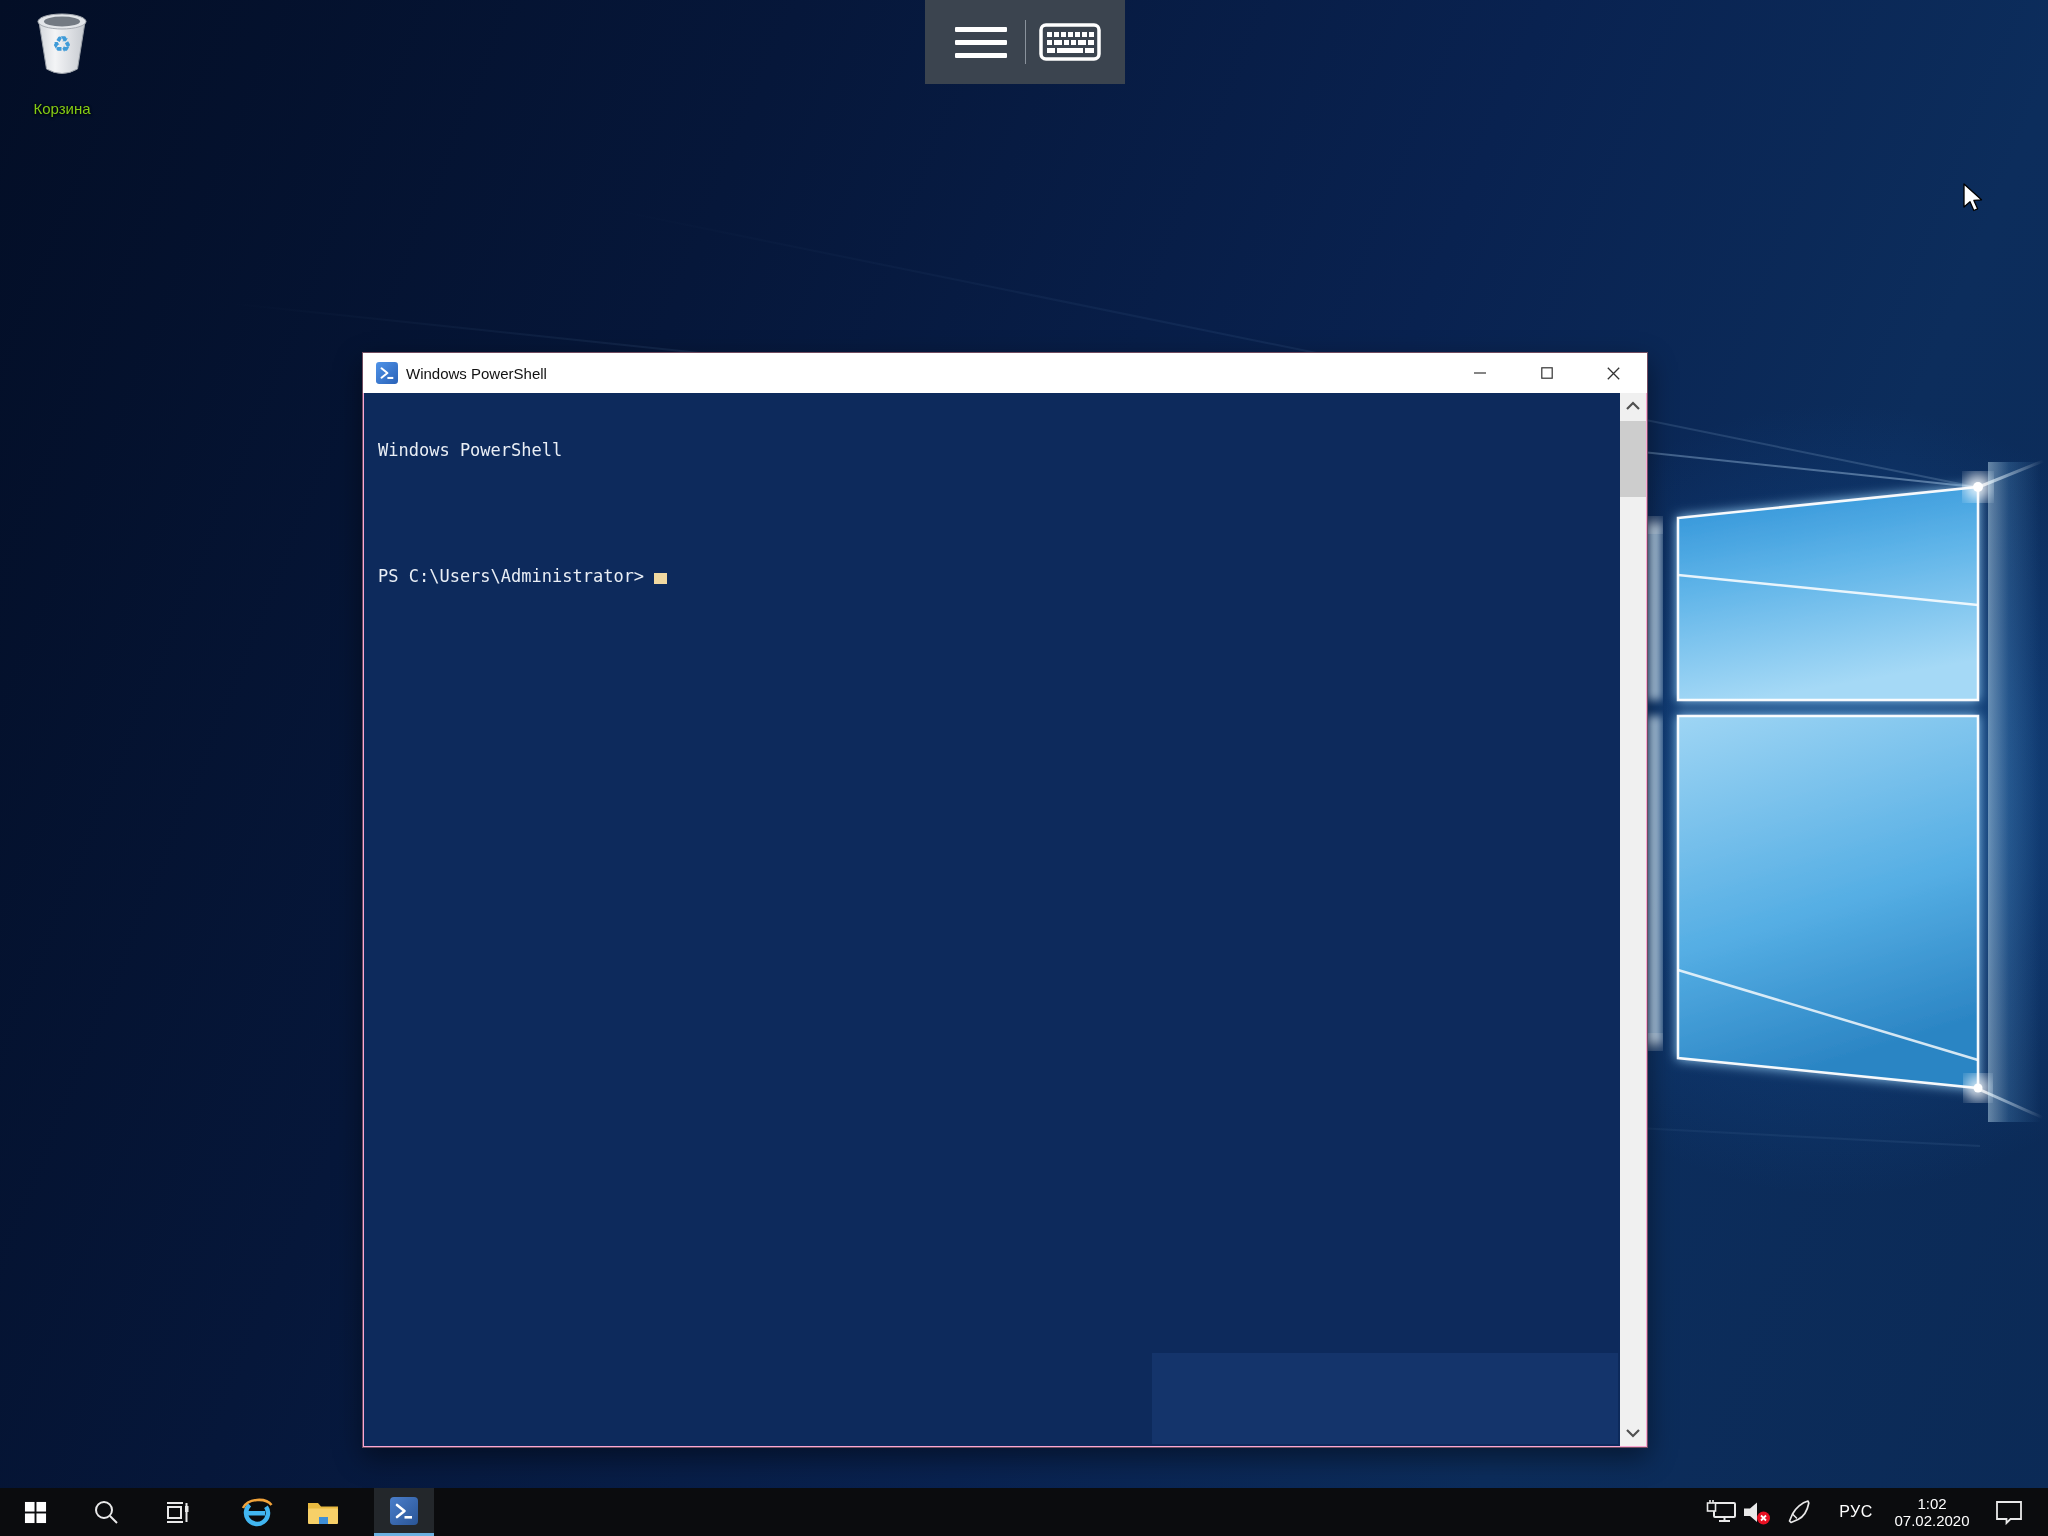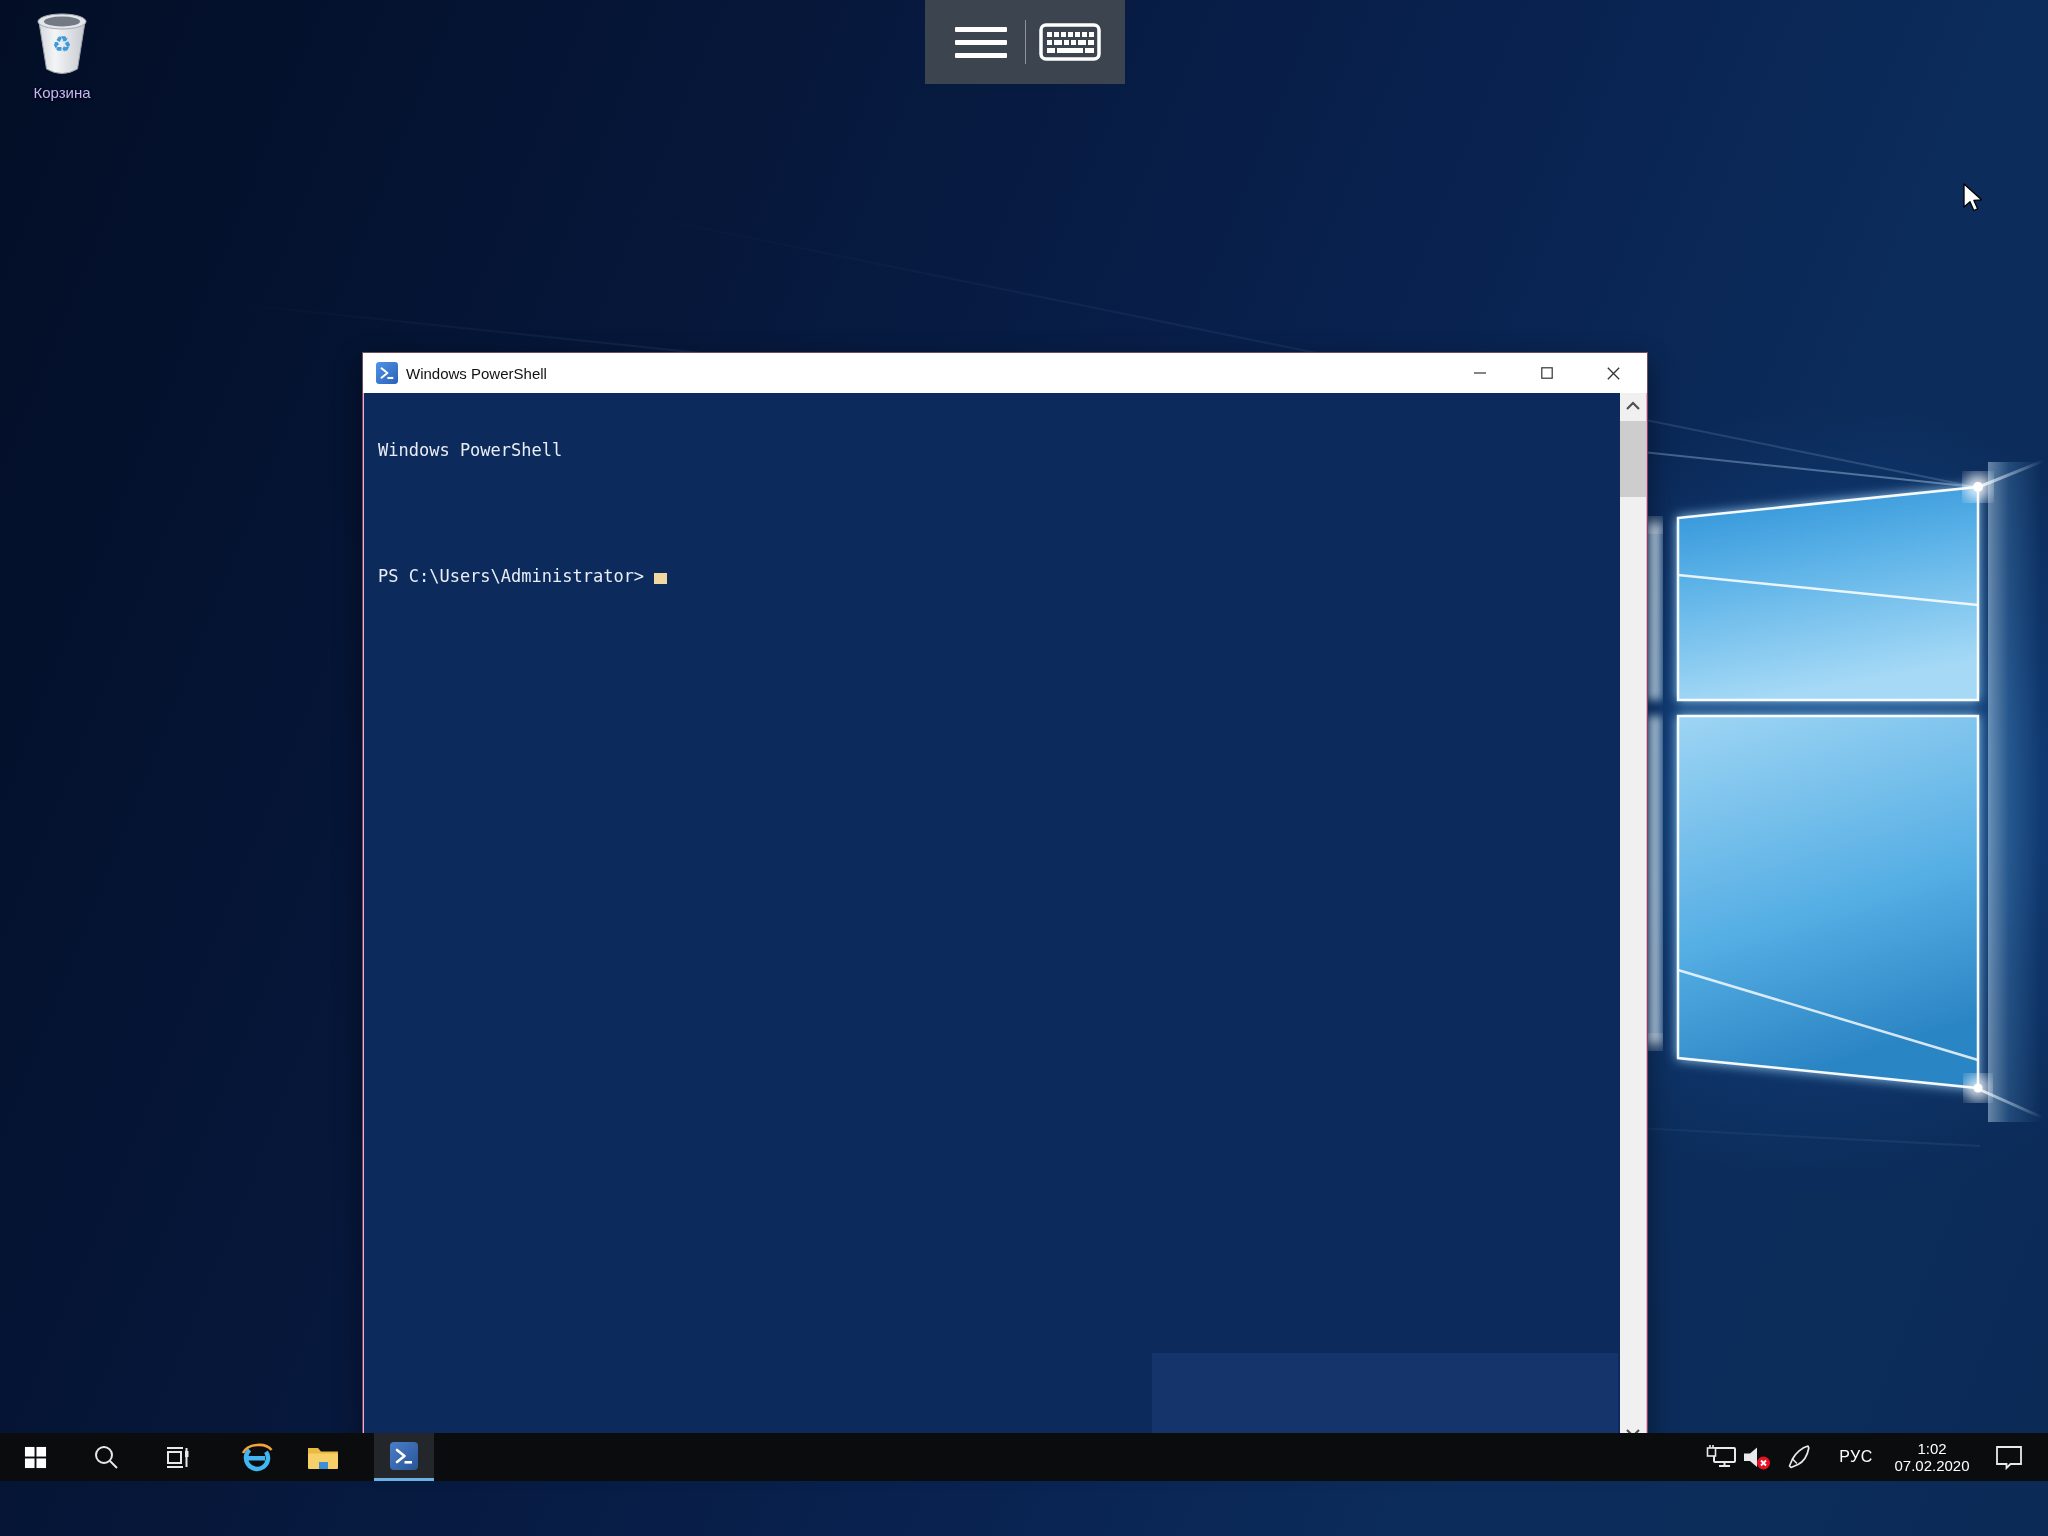--- a/index.html
+++ b/index.html
@@ -22,21 +22,21 @@
   .st4 { left:1975px; top:1086px; width:74px; height:3px; transform:rotate(24deg); transform-origin:left center;
     background:linear-gradient(to right, rgba(255,255,255,0.85), rgba(255,255,255,0)); }
   .st5 { left:1060px; top:1145px; width:920px; transform:rotate(3deg); transform-origin:right center; opacity:.22;
     background:linear-gradient(to right, rgba(150,205,255,0) 0%, rgba(170,215,255,0.35) 100%); }
   .edge-beams { position:absolute; left:1988px; top:462px; width:60px; height:660px;
     background:linear-gradient(to right, rgba(210,240,255,0.45), rgba(120,190,240,0.20) 35%, rgba(0,0,0,0) 88%); }
   .winlogo-svg { position:absolute; left:1630px; top:430px; }
 
   
   .recycle-bin { position:absolute; left:8px; top:8px; width:108px; text-align:center; cursor:default; }
-  .recycle-bin .bin-label { margin-top:2px; color:#c4b5fd; font-size:15px; text-shadow:0 1px 3px rgba(0,0,0,0.9), 0 0 2px rgba(0,0,0,0.8); }
+  .recycle-bin .bin-label { margin-top:18px; color:#84cc16; font-size:15px; text-shadow:0 1px 3px rgba(0,0,0,0.9), 0 0 2px rgba(0,0,0,0.8); }
 
   
   .vm-toolbar { position:absolute; left:925px; top:0; width:200px; height:84px; background:#3b444f;
     display:flex; align-items:center; justify-content:center; gap:0; }
   .vm-btn { display:flex; align-items:center; justify-content:center; width:88px; height:84px; cursor:pointer; }
   .hamburger { display:flex; flex-direction:column; gap:8px; }
   .hamburger span { display:block; width:52px; height:5px; background:#fff; border-radius:1px; }
   .vm-divider { width:1px; height:44px; background:#8a929c; }
 
   
@@ -58,21 +58,21 @@
     vertical-align:baseline; transform:translateY(2px); }
   .console-artifact { position:absolute; left:788px; top:960px; right:28px; bottom:2px;
     background:rgba(70,130,220,0.12); pointer-events:none; }
 
   .ps-scrollbar { position:absolute; top:0; right:0; bottom:0; width:26px; background:#f0f0f0; }
   .sb-arrow { position:absolute; left:0; width:26px; height:26px; display:flex; align-items:center; justify-content:center; cursor:pointer; }
   .sb-up { top:0; } .sb-down { bottom:0; }
   .sb-thumb { position:absolute; left:0; top:28px; width:26px; height:76px; background:#cdcdcd; cursor:pointer; }
 
   
-  .taskbar { position:absolute; left:0; top:1433px; width:2048px; height:48px; background:#0b0c0e; }
+  .taskbar { position:absolute; left:0; top:1488px; width:2048px; height:48px; background:#0b0c0e; }
   .tb-item { position:absolute; top:0; height:48px; display:flex; align-items:center; justify-content:center; cursor:pointer; }
   .tb-start { left:6px;  width:58px; }
   .tb-search { left:76px; width:60px; }
   .tb-taskview { left:146px; width:60px; }
   .tb-ie { left:226px; width:62px; }
   .tb-explorer { left:292px; width:62px; }
   .tb-ps { left:374px; width:60px; background:#23272b; border-bottom:3px solid #6ab0e0; }
 
   .tray-item { position:absolute; top:0; height:48px; display:flex; align-items:center; justify-content:center; cursor:pointer; }
   .tr-network { left:1700px; width:42px; }

